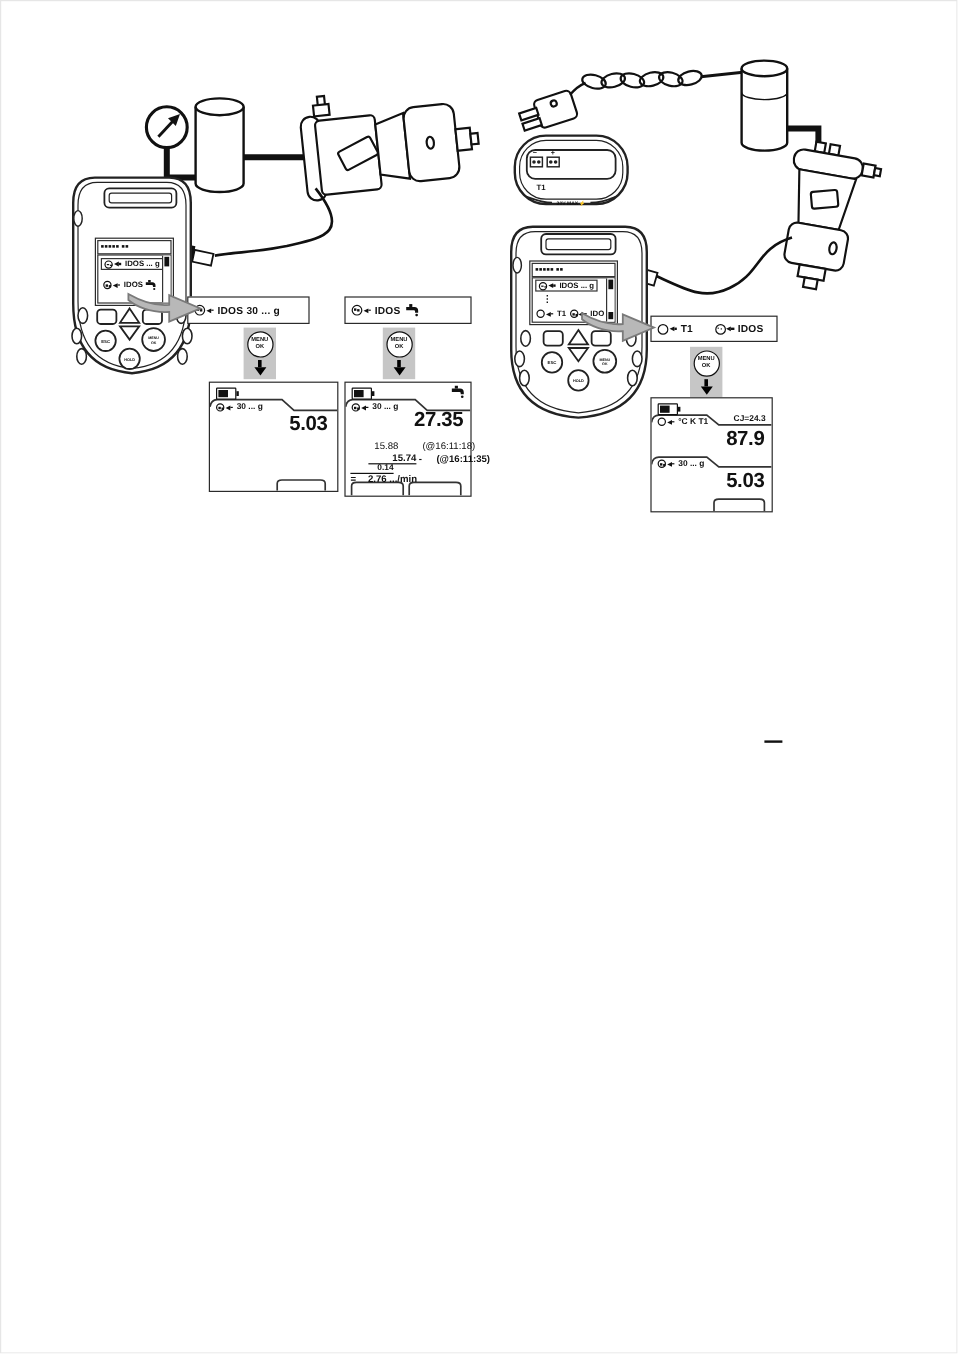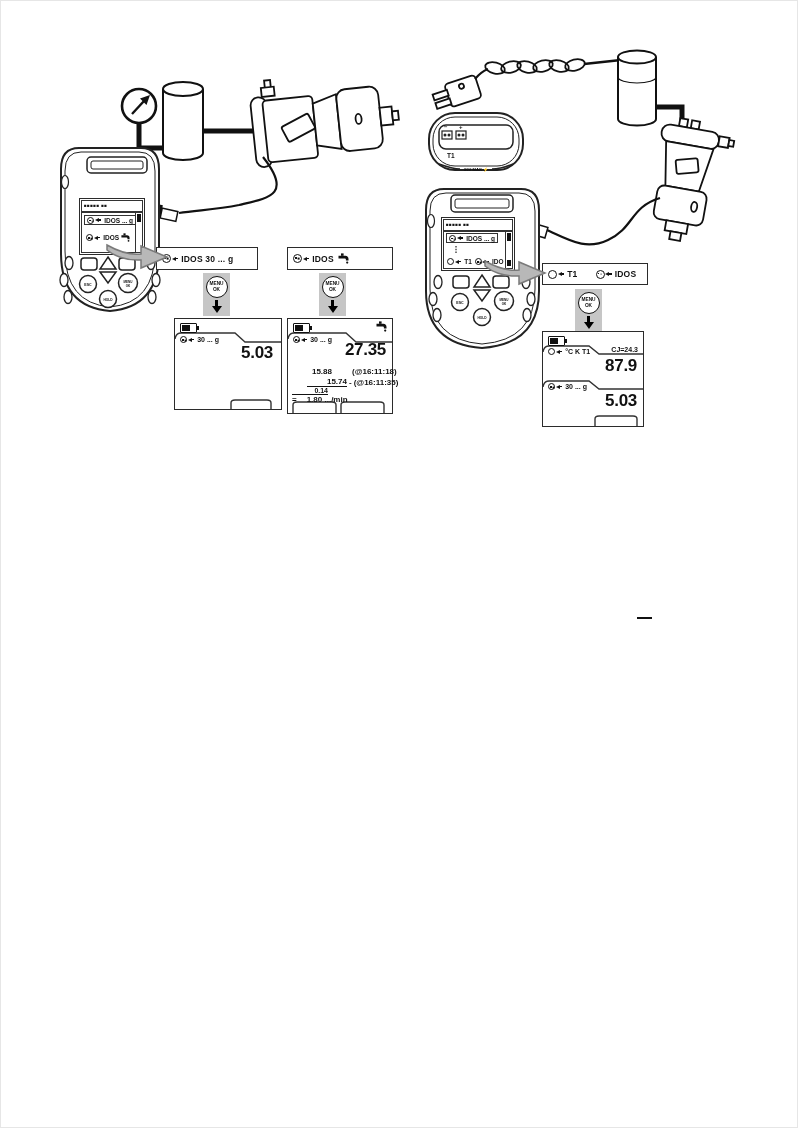--- a/index.html
+++ b/index.html
@@ -369,35 +369,35 @@
       </svg>
     <div class="ch" style="left:5px;top:17px">
       <span class="ico ico-s dotted">
           <span class="c"></span>
           <span class="a"></span>
           <span class="t"></span>
         </span>
       <span>30 ... g</span>
     </div>
     <div class="big" style="right:6px;top:21px">27.35</div>
-    <div class="mrow" style="left:4px;top:48px;font-size:8px;font-weight:bold">
+    <div class="mrow" style="left:4px;top:48px;font-size:8px;font-weight:normal">
       <span class="num">15.88</span>
       <span style="margin-left:20px">(@16:11:18)</span>
     </div>
     <div class="mrow" style="left:19px;top:58px;font-size:8px;font-weight:bold">
       <span class="num u">15.74</span>
       <span style="margin-left:2px">-</span>
-      <span style="margin-left:2px">(@16:11:35)</span>
+      <span style="margin-left:12px">(@16:11:35)</span>
     </div>
     <div class="mrow" style="left:4px;top:68px;font-size:7px;font-weight:bold">
       <span class="num u" style="width:36px">0.14</span>
     </div>
     <div class="mrow" style="left:4px;top:76px;font-size:8px;font-weight:bold">
       <span>=</span>
-      <span style="margin-left:10px">1.80 .../min</span>
+      <span style="margin-left:10px">2.76 .../min</span>
     </div>
   </div>
 
   <div class="disp" style="left:541px;top:330px;width:100px;height:94px;z-index:2">
     <svg width="100" height="94" viewBox="0 0 100 94" style="position:absolute;left:0;top:0">
       <path d="M0,20 Q1,14 6,14 L46,14 L56,22 L100,22" fill="none" stroke="#333" stroke-width="1.4"></path>
       <path d="M0,55 Q1,49 6,49 L46,49 L56,57 L100,57" fill="none" stroke="#333" stroke-width="1.4"></path>
       <path d="M52,94 V87 Q52,84 56,84 L90,84 Q94,84 94,87 V94" fill="none" stroke="#333" stroke-width="1.4"></path>
     </svg>
     <div class="batt" style="left:5px;top:4px"></div>

